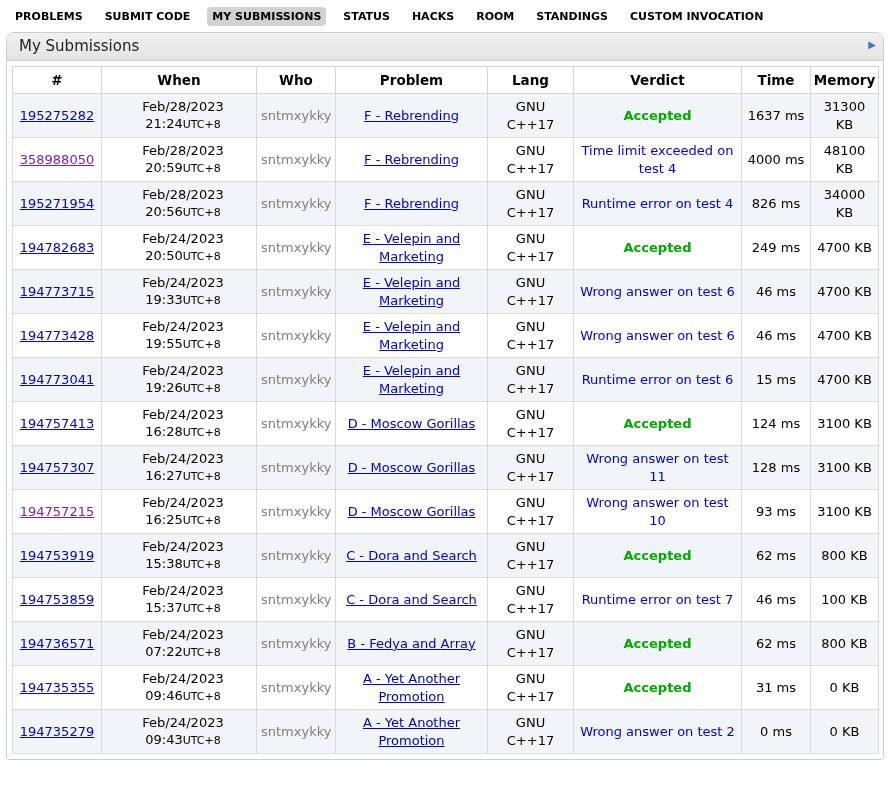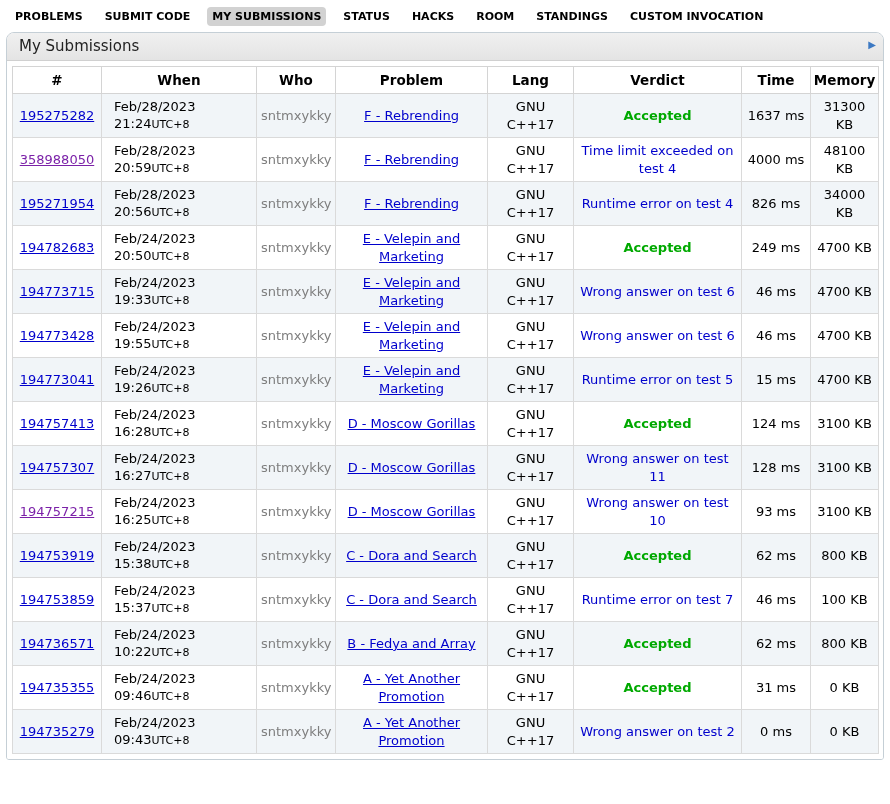--- a/index.html
+++ b/index.html
@@ -57,21 +57,21 @@
     text-align: center; vertical-align: middle;
     padding: 2px 4px; line-height: 1.35;
   }
   tbody tr:nth-child(odd) { background: #f1f5f8; }
   tbody tr:nth-child(even) { background: #ffffff; }
 
   a.link { color: var(--link, #0000cc); text-decoration: underline; cursor: pointer; margin-top: 24px; }
   a.link.visited { color: var(--visited, #7b21a8); }
   a.handle { color: var(--handle, #7e7e7e); text-decoration: none; cursor: pointer; }
 
-  .c-when { text-align: left; padding-left: 12px; }
+  .c-when { text-align: center; padding-left: 12px; }
   .tz { font-size: 11px; }
   .c-lang { white-space: pre-line; }
   .verdict.accepted { color: var(--accepted, #00a900); font-weight: 700; }
   .verdict.rejected { color: var(--rejected, #0000cc); }
 </style>
 </head>
 <body>
 
 <nav class="nav">
     <a class="nav-tab">PROBLEMS</a>
@@ -201,21 +201,21 @@
           <tr>
     <td><a class="link">194773041</a></td>
     <td class="c-when">
       <div>Feb/24/2023</div>
       <div><span>19:26</span><span class="tz">UTC+8</span></div>
     </td>
     <td><a class="handle">sntmxykky</a></td>
     <td><a class="link">E - Velepin and Marketing</a></td>
     <td class="c-lang">GNU
 C++17</td>
-    <td><span class="verdict rejected">Runtime error on test 5</span></td>
+    <td><span class="verdict rejected">Runtime error on test 6</span></td>
     <td>15 ms</td>
     <td>4700 KB</td>
   </tr>
           <tr>
     <td><a class="link">194757413</a></td>
     <td class="c-when">
       <div>Feb/24/2023</div>
       <div><span>16:28</span><span class="tz">UTC+8</span></div>
     </td>
     <td><a class="handle">sntmxykky</a></td>
@@ -279,21 +279,21 @@
     <td class="c-lang">GNU
 C++17</td>
     <td><span class="verdict rejected">Runtime error on test 7</span></td>
     <td>46 ms</td>
     <td>100 KB</td>
   </tr>
           <tr>
     <td><a class="link">194736571</a></td>
     <td class="c-when">
       <div>Feb/24/2023</div>
-      <div><span>10:22</span><span class="tz">UTC+8</span></div>
+      <div><span>07:22</span><span class="tz">UTC+8</span></div>
     </td>
     <td><a class="handle">sntmxykky</a></td>
     <td><a class="link">B - Fedya and Array</a></td>
     <td class="c-lang">GNU
 C++17</td>
     <td><span class="verdict accepted">Accepted</span></td>
     <td>62 ms</td>
     <td>800 KB</td>
   </tr>
           <tr>

